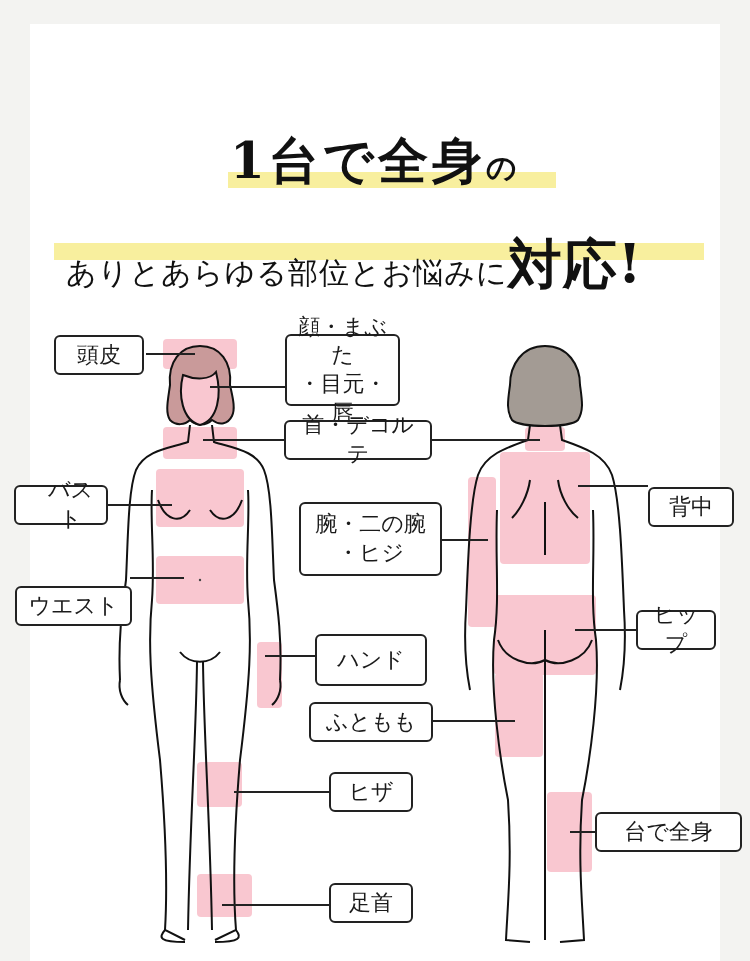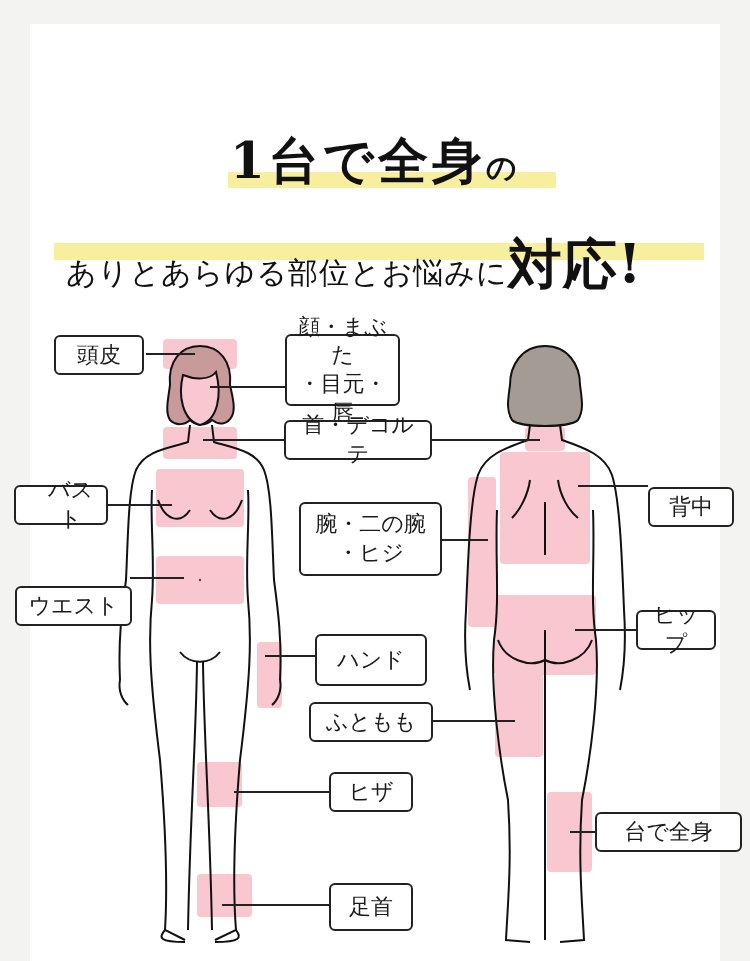--- a/index.html
+++ b/index.html
@@ -122,13 +122,13 @@
 <div class="label" style="left:14px;top:485px;width:94px;height:40px;padding-left:25px;">バスト</div>
 <div class="label" style="left:15px;top:586px;width:117px;height:40px;">ウエスト</div>
 <div class="label" style="left:648px;top:462px;width:86px;height:40px;margin-top:25px;">背中</div>
 <div class="label" style="left:299px;top:502px;width:143px;height:74px;">腕・二の腕
 ・ヒジ</div>
 <div class="label" style="left:315px;top:634px;width:112px;height:52px;">ハンド</div>
 <div class="label" style="left:636px;top:610px;width:80px;height:40px;">ヒップ</div>
 <div class="label" style="left:309px;top:702px;width:124px;height:40px;">ふともも</div>
 <div class="label" style="left:329px;top:772px;width:84px;height:40px;">ヒザ</div>
 <div class="label" style="left:595px;top:812px;width:147px;height:40px;">台で全身</div>
-<div class="label" style="left:329px;top:883px;width:84px;height:48px;">足首</div>
+<div class="label" style="left:329px;top:883px;width:84px;height:40px;">足首</div>
 
 </body></html>

